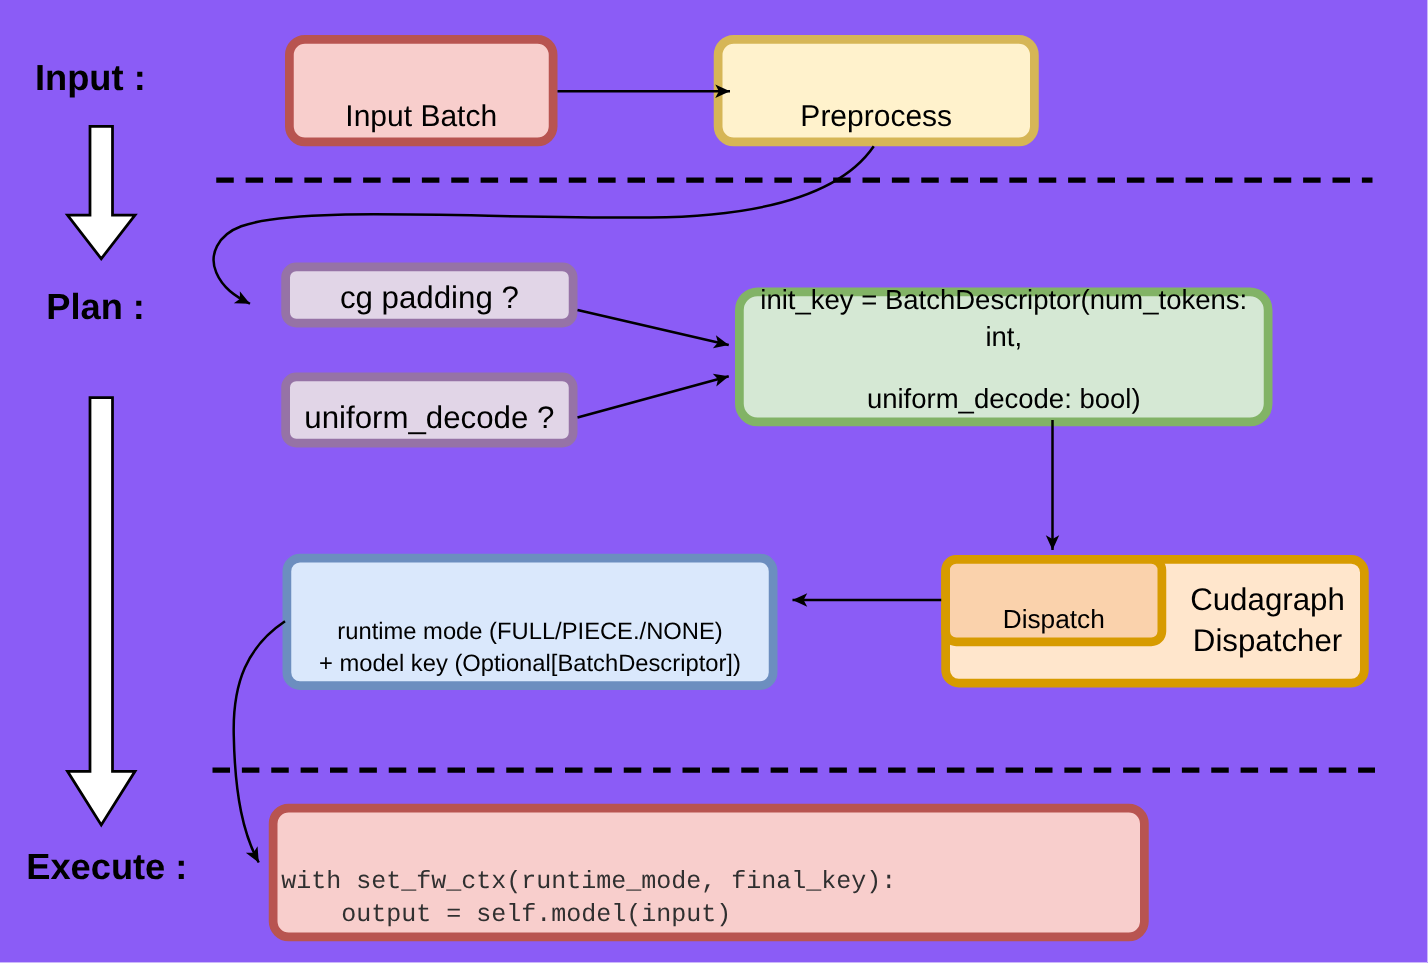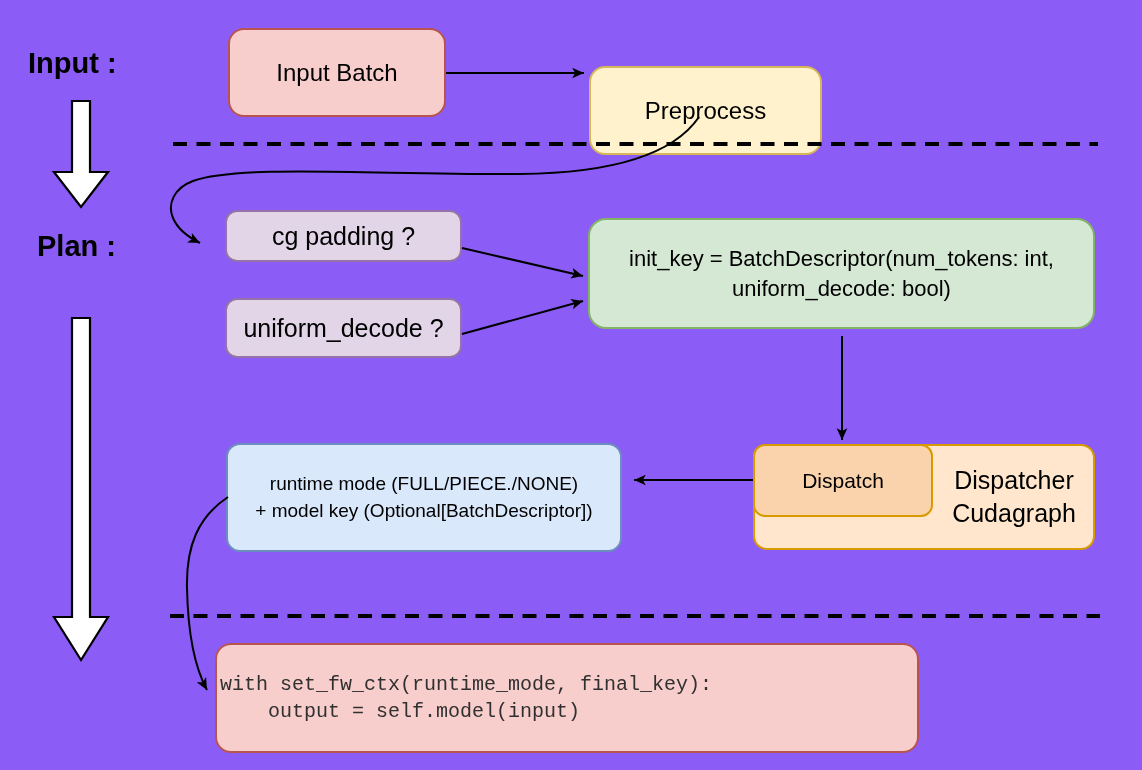--- a/index.html
+++ b/index.html
@@ -15,42 +15,42 @@
   .stage-label {
     position: absolute;
     font-size: 29px;
     font-weight: 700;
     color: #000;
     white-space: nowrap;
   }
   .node {
     position: absolute;
     box-sizing: border-box;
-    border: 2px solid #d946ef;
+    border: 7px solid #d946ef;
     display: flex;
     flex-direction: column;
     align-items: center;
-    justify-content: center;
+    justify-content: flex-end;
     text-align: center;
     line-height: 1.32;
   }
   .node span { display: block; }
   .node-red    { background: #f8cecc; border-color: #b85450; border-radius: 16px; }
   .node-yellow { background: #fff2cc; border-color: #d6b656; border-radius: 16px; }
   .node-purple { background: #e1d5e7; border-color: #9673a6; border-radius: 12px; }
   .node-green  { background: #d5e8d4; border-color: #82b366; border-radius: 18px; }
   .node-blue   { background: #dae8fc; border-color: #6c8ebf; border-radius: 14px; }
   .node-orange-outer { background: #ffe6cc; border-color: #d79b00; border-radius: 14px; }
   .node-orange-inner { background: #fad2ac; border-color: #d79b00; border-radius: 12px; }
 
   .n-input-batch    { left: 228px; top: 28px;  width: 218px; height: 89px;  font-size: 24px; }
-  .n-preprocess     { left: 589px; top: 28px;  width: 233px; height: 89px;  font-size: 24px; margin-top: 38px; }
+  .n-preprocess     { left: 571px; top: 28px;  width: 260px; height: 89px;  font-size: 24px; }
   .n-cg-padding     { left: 225px; top: 210px; width: 237px; height: 52px;  font-size: 25px; }
   .n-uniform-decode { left: 225px; top: 298px; width: 237px; height: 60px;  font-size: 25px; }
-  .n-init-key       { left: 588px; top: 218px; width: 507px; height: 111px; font-size: 22px; line-height: 1.35; }
+  .n-init-key       { left: 588px; top: 230px; width: 430px; height: 111px; font-size: 22px; line-height: 1.35; gap: 20px; }
   .n-dispatcher     { left: 753px; top: 444px; width: 342px; height: 106px; font-size: 25px; }
   .n-dispatch       { left: 753px; top: 444px; width: 180px; height: 73px;  font-size: 21px; }
   .n-runtime        { left: 226px; top: 443px; width: 396px; height: 109px; font-size: 19px; line-height: 1.38; }
   .n-exec-code      {
     left: 215px; top: 643px; width: 704px; height: 110px;
     font-size: 20px; line-height: 27px;
     align-items: flex-start; text-align: left;
     font-family: "Liberation Mono", monospace;
     color: #303030; padding-left: 3px;
   }
@@ -68,20 +68,21 @@
     pointer-events: none;
   }
 </style>
 </head>
 <body>
 
 <div class="canvas">
 
   <div class="stage-label" style="left:28px; top:47px;">Input :</div>
   <div class="stage-label" style="left:37px; top:230px;">Plan :</div>
+  <div class="stage-label" style="left:21px; top:678px;">Execute :</div>
 
   <div class="node node-red n-input-batch">
     <span>Input Batch</span>
   </div>
 
   <div class="node node-yellow n-preprocess">
     <span>Preprocess</span>
   </div>
 
   <div class="node node-purple n-cg-padding">
@@ -92,22 +93,22 @@
     <span>uniform_decode ?</span>
   </div>
 
   <div class="node node-green n-init-key">
     <span>init_key = BatchDescriptor(num_tokens: int,</span>
     <span>uniform_decode: bool)</span>
   </div>
 
   <div class="node node-orange-outer n-dispatcher"></div>
   <div class="dispatcher-caption">
+    <span>Cudagraph</span>
     <span>Dispatcher</span>
-    <span>Cudagraph</span>
   </div>
   <div class="node node-orange-inner n-dispatch">
     <span>Dispatch</span>
   </div>
 
   <div class="node node-blue n-runtime">
     <span>runtime mode (FULL/PIECE./NONE)</span>
     <span>+ model key (Optional[BatchDescriptor])</span>
   </div>
 

